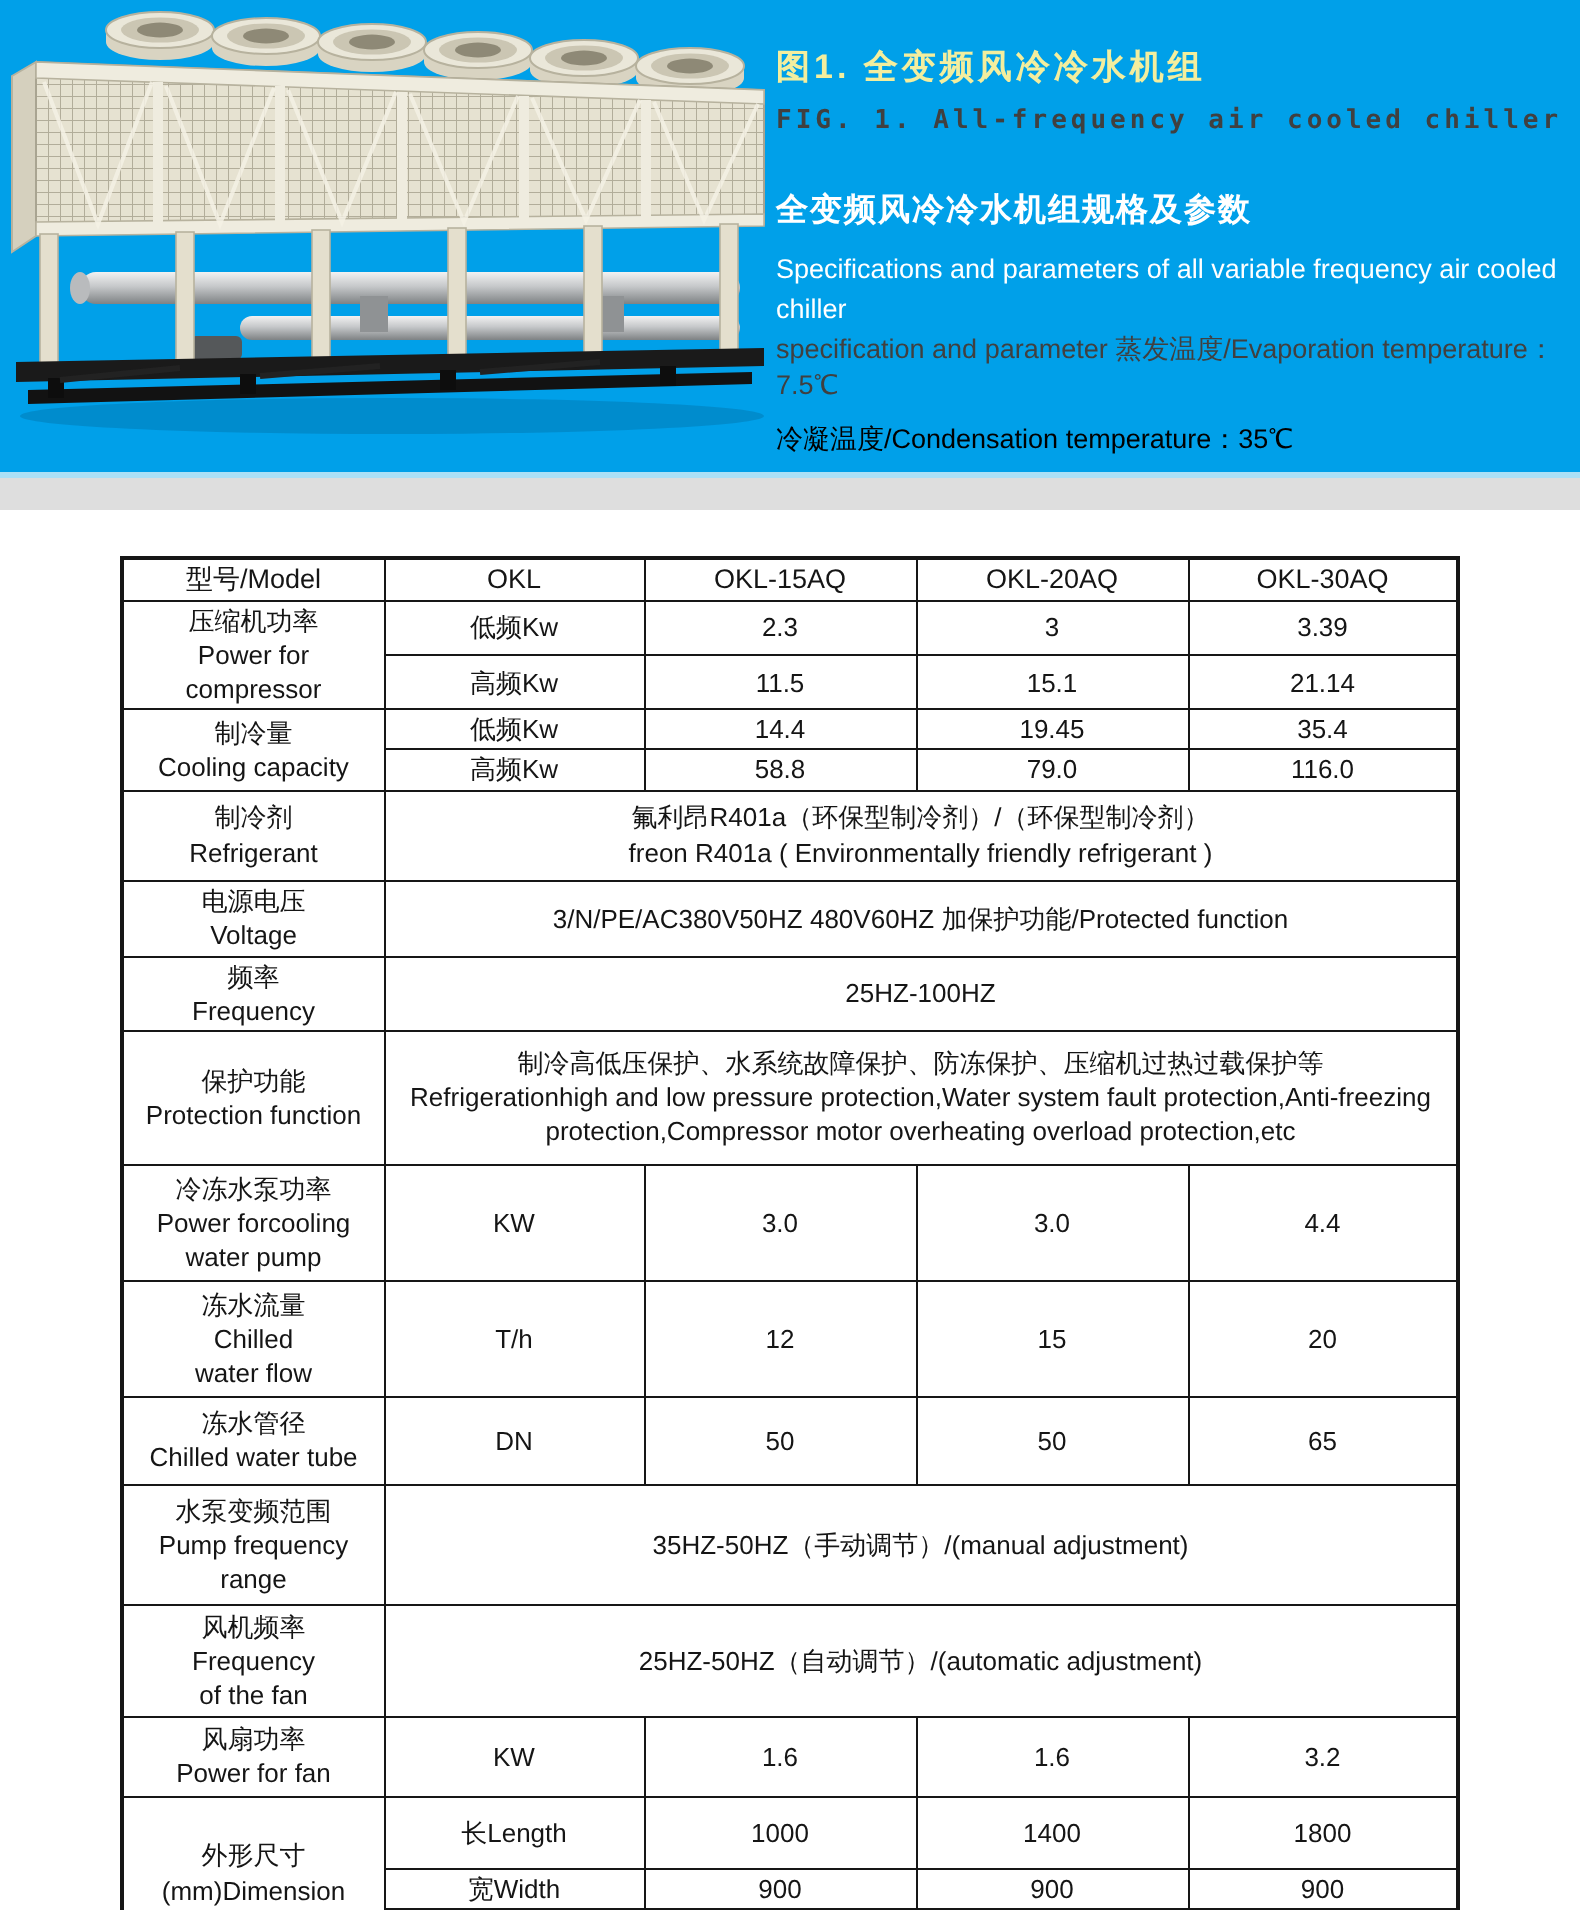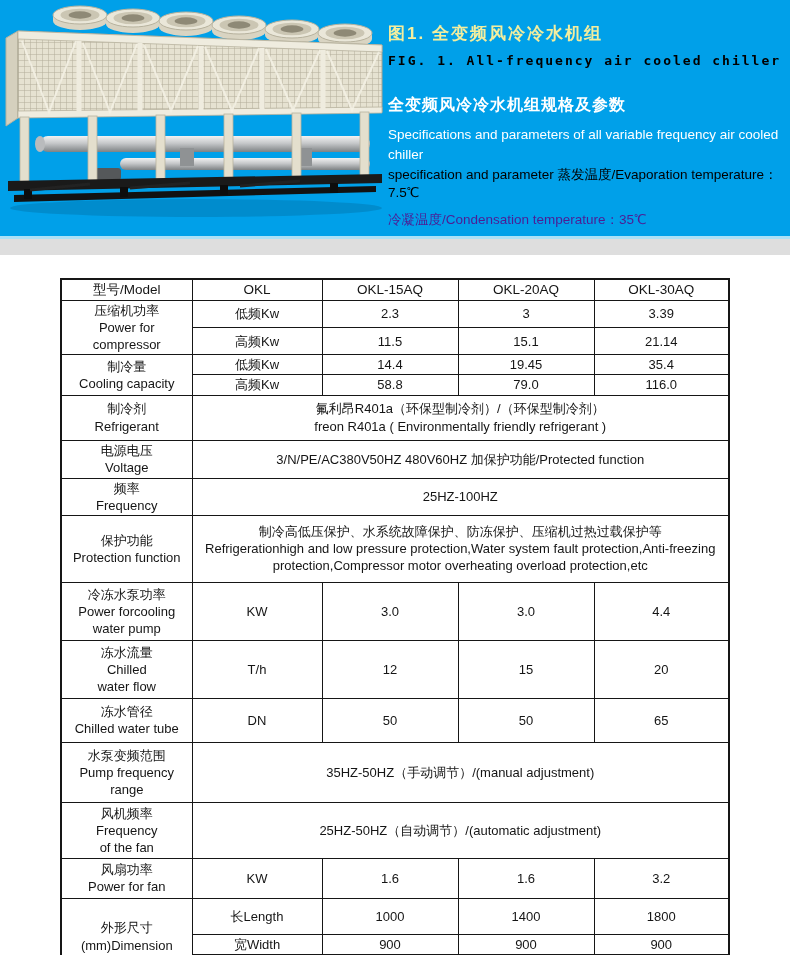--- a/index.html
+++ b/index.html
@@ -14,22 +14,22 @@
   .hero{position:absolute;left:0;top:0;width:790px;height:236px;background:#00a0e9;overflow:hidden;padding-left:44px;}
   .hero-divider-blue{position:absolute;left:0;top:236px;width:790px;height:3px;background:#ace0f6;}
   .hero-divider-gray{position:absolute;left:0;top:239px;width:790px;height:16px;background:#dedede;}
 
   .hero-text{position:absolute;left:388px;top:24px;width:398px;color:#ffffff;}
   .fig-zh{font-size:17px;font-weight:bold;letter-spacing:2px;line-height:1.2;}
   .fig-en{font-size:13px;font-weight:bold;letter-spacing:2px;margin-top:9px;
           font-family:"DejaVu Sans Mono", monospace;}
   .hero-title{color:#fff;font-size:16px;font-weight:bold;letter-spacing:1px;margin-top:27px;}
   .hero-sub{color:#fff;font-size:13.5px;margin-top:9px;line-height:1.45;}
-  .hero-line2{color:#000000;font-size:13.5px;margin-top:1px;}
-  .hero-line3{color:#4c1d95;font-size:13.5px;margin-top:9px;}
+  .hero-line2{color:#404040;font-size:13.5px;margin-top:1px;}
+  .hero-line3{color:#000000;font-size:13.5px;margin-top:9px;}
 
   .product-photo{position:absolute;left:0;top:0;}
 
   
   table.spec{
     position:absolute;left:60px;top:278px;width:668px;
     border-collapse:collapse;table-layout:fixed;
     font-size:13px;color:#151515;text-align:center;
     border:2px solid #161616;
   }
@@ -124,21 +124,21 @@
         <rect x="24" y="189" width="8" height="10" fill="#0d0d0d"></rect>
         <rect x="120" y="187" width="8" height="10" fill="#0d0d0d"></rect>
         <rect x="220" y="185" width="8" height="10" fill="#0d0d0d"></rect>
         <rect x="330" y="183" width="8" height="10" fill="#0d0d0d"></rect>
         <path d="M30 190 L90 184 M130 188 L190 183 M240 186 L300 181" stroke="#222" stroke-width="3"></path>
       </g>
     </svg>
 
     <div class="hero-text">
       <div class="fig-zh" style="color:#f3ee9e">图1. 全变频风冷冷水机组</div>
-      <div class="fig-en" style="color:#000000">FIG. 1. All-frequency air cooled chiller</div>
+      <div class="fig-en" style="color:#404040">FIG. 1. All-frequency air cooled chiller</div>
       <div class="hero-title">全变频风冷冷水机组规格及参数</div>
       <div class="hero-sub">Specifications and parameters of all variable frequency air cooled chiller</div>
       <div class="hero-line2">specification and parameter 蒸发温度/Evaporation temperature：7.5℃</div>
       <div class="hero-line3">冷凝温度/Condensation temperature：35℃</div>
     </div>
   </div>
 
   <div class="hero-divider-blue"></div>
   <div class="hero-divider-gray"></div>
 

